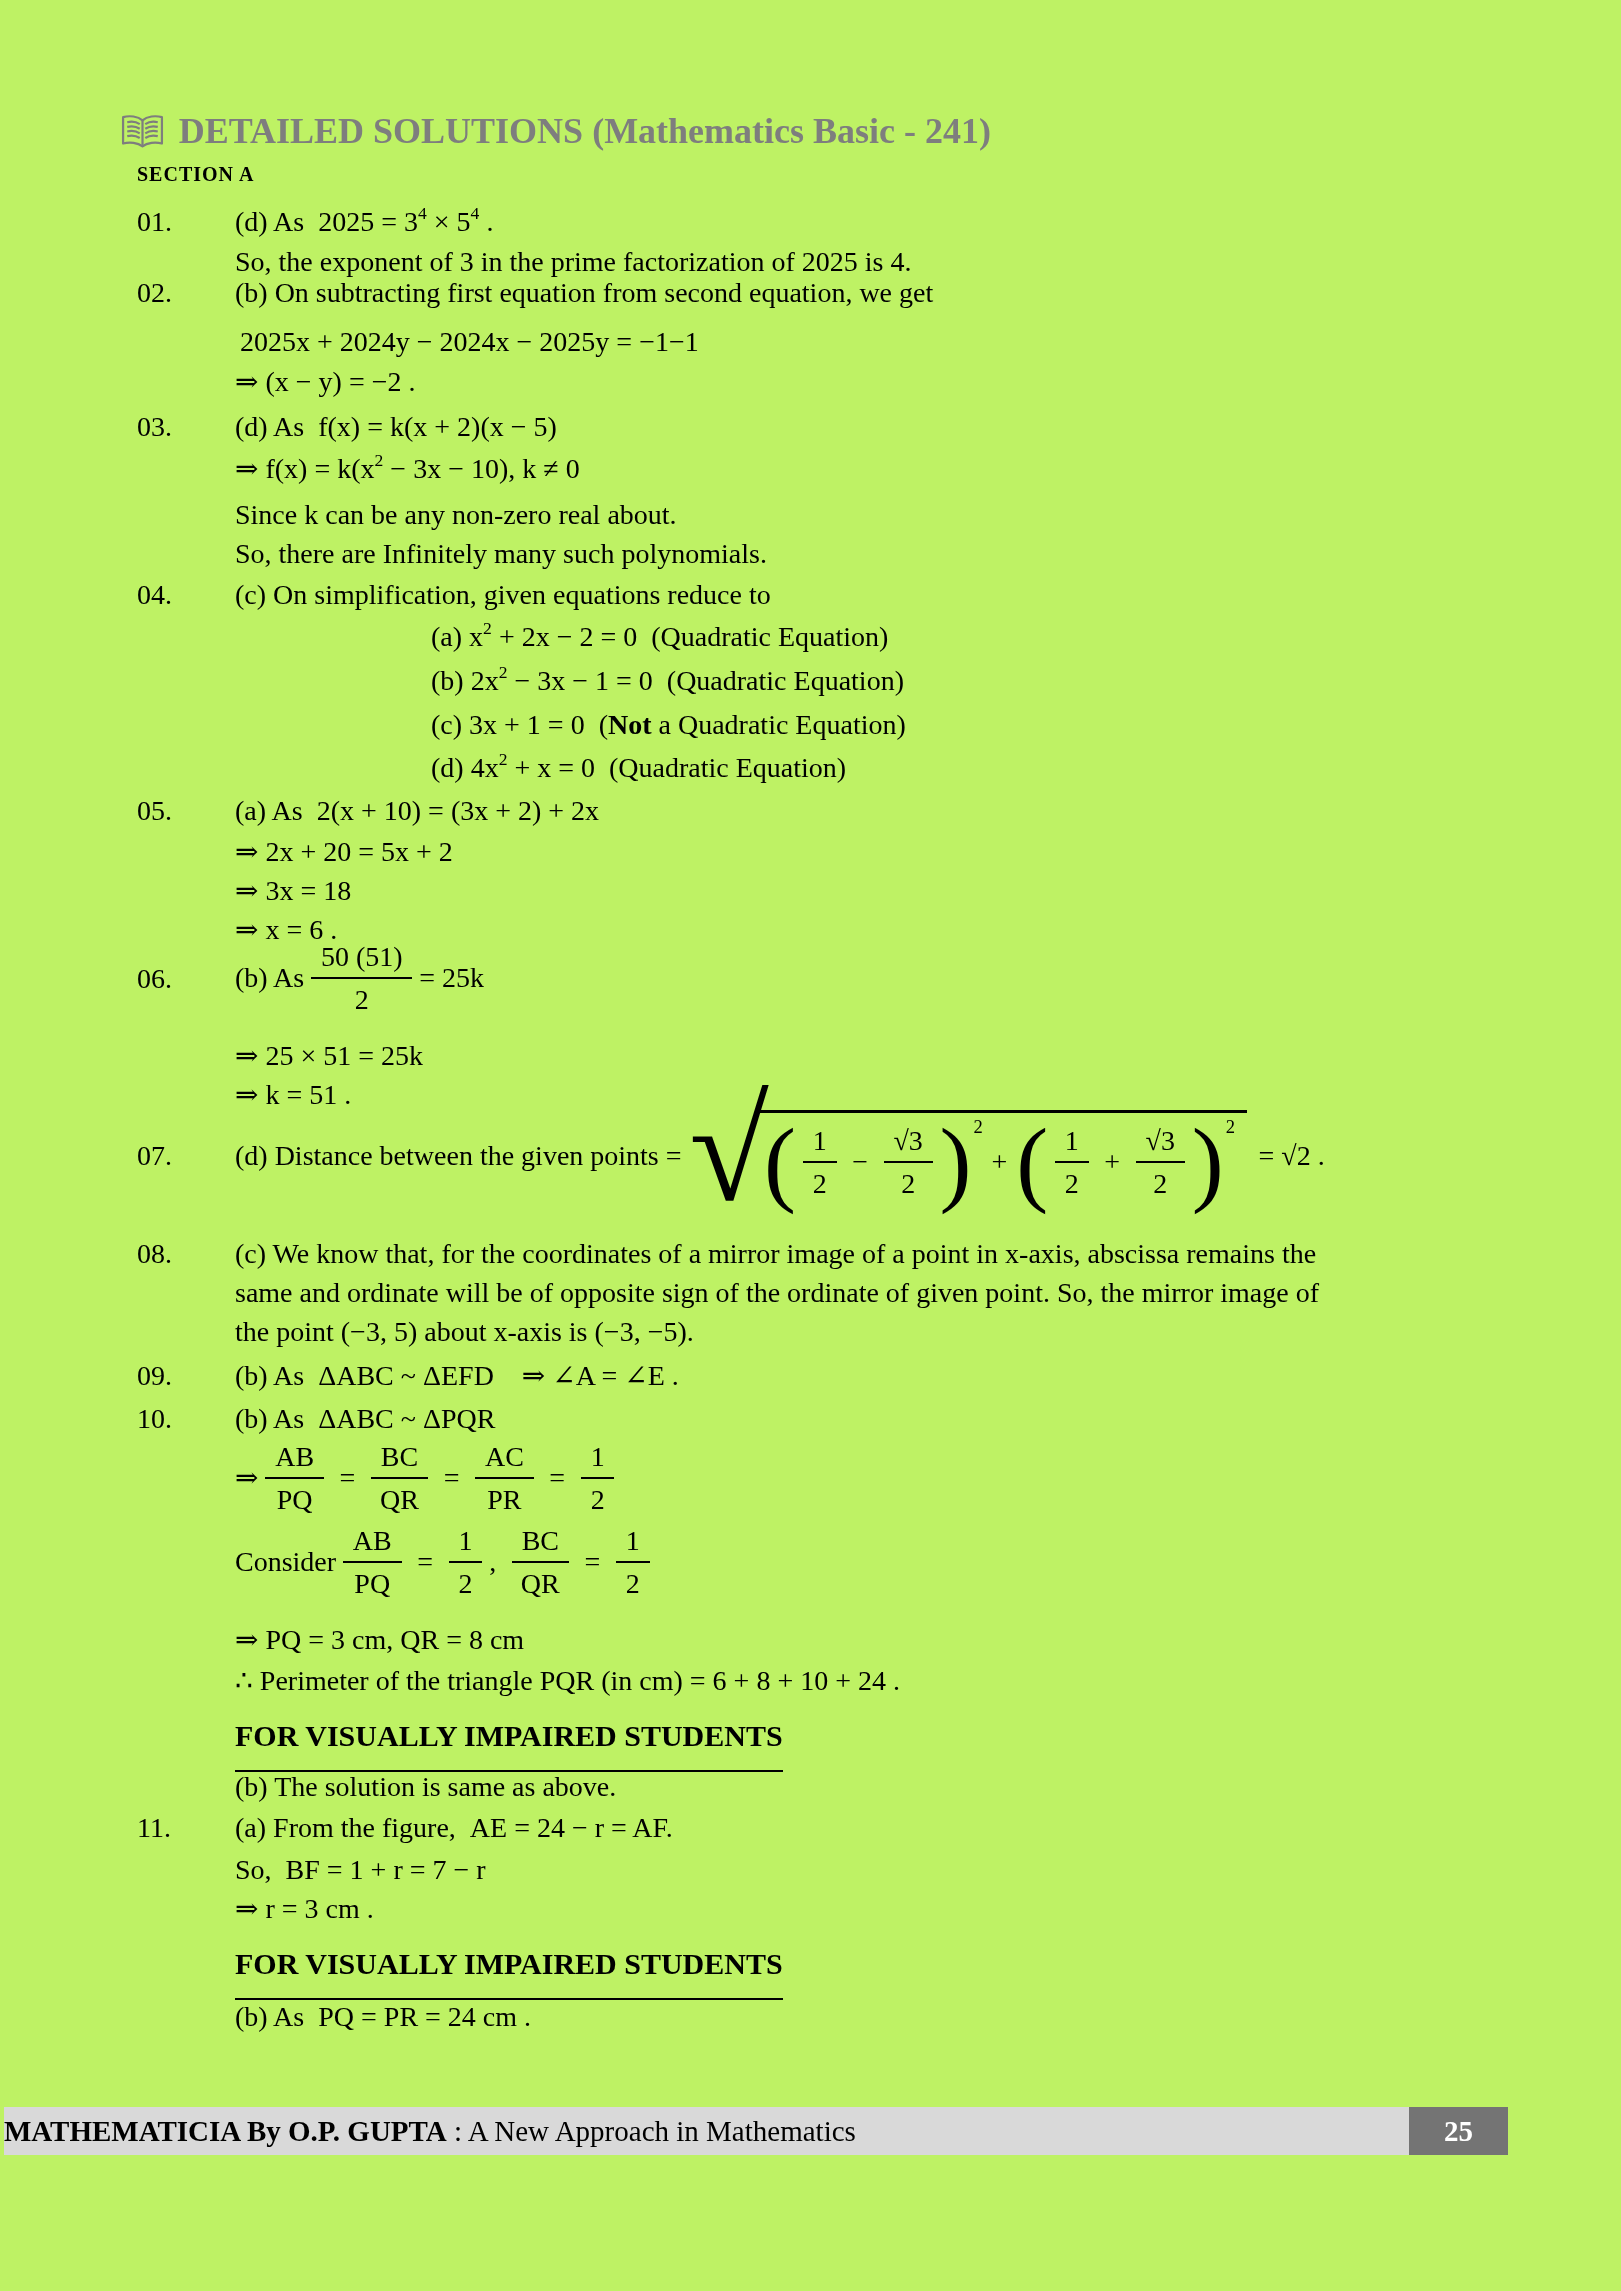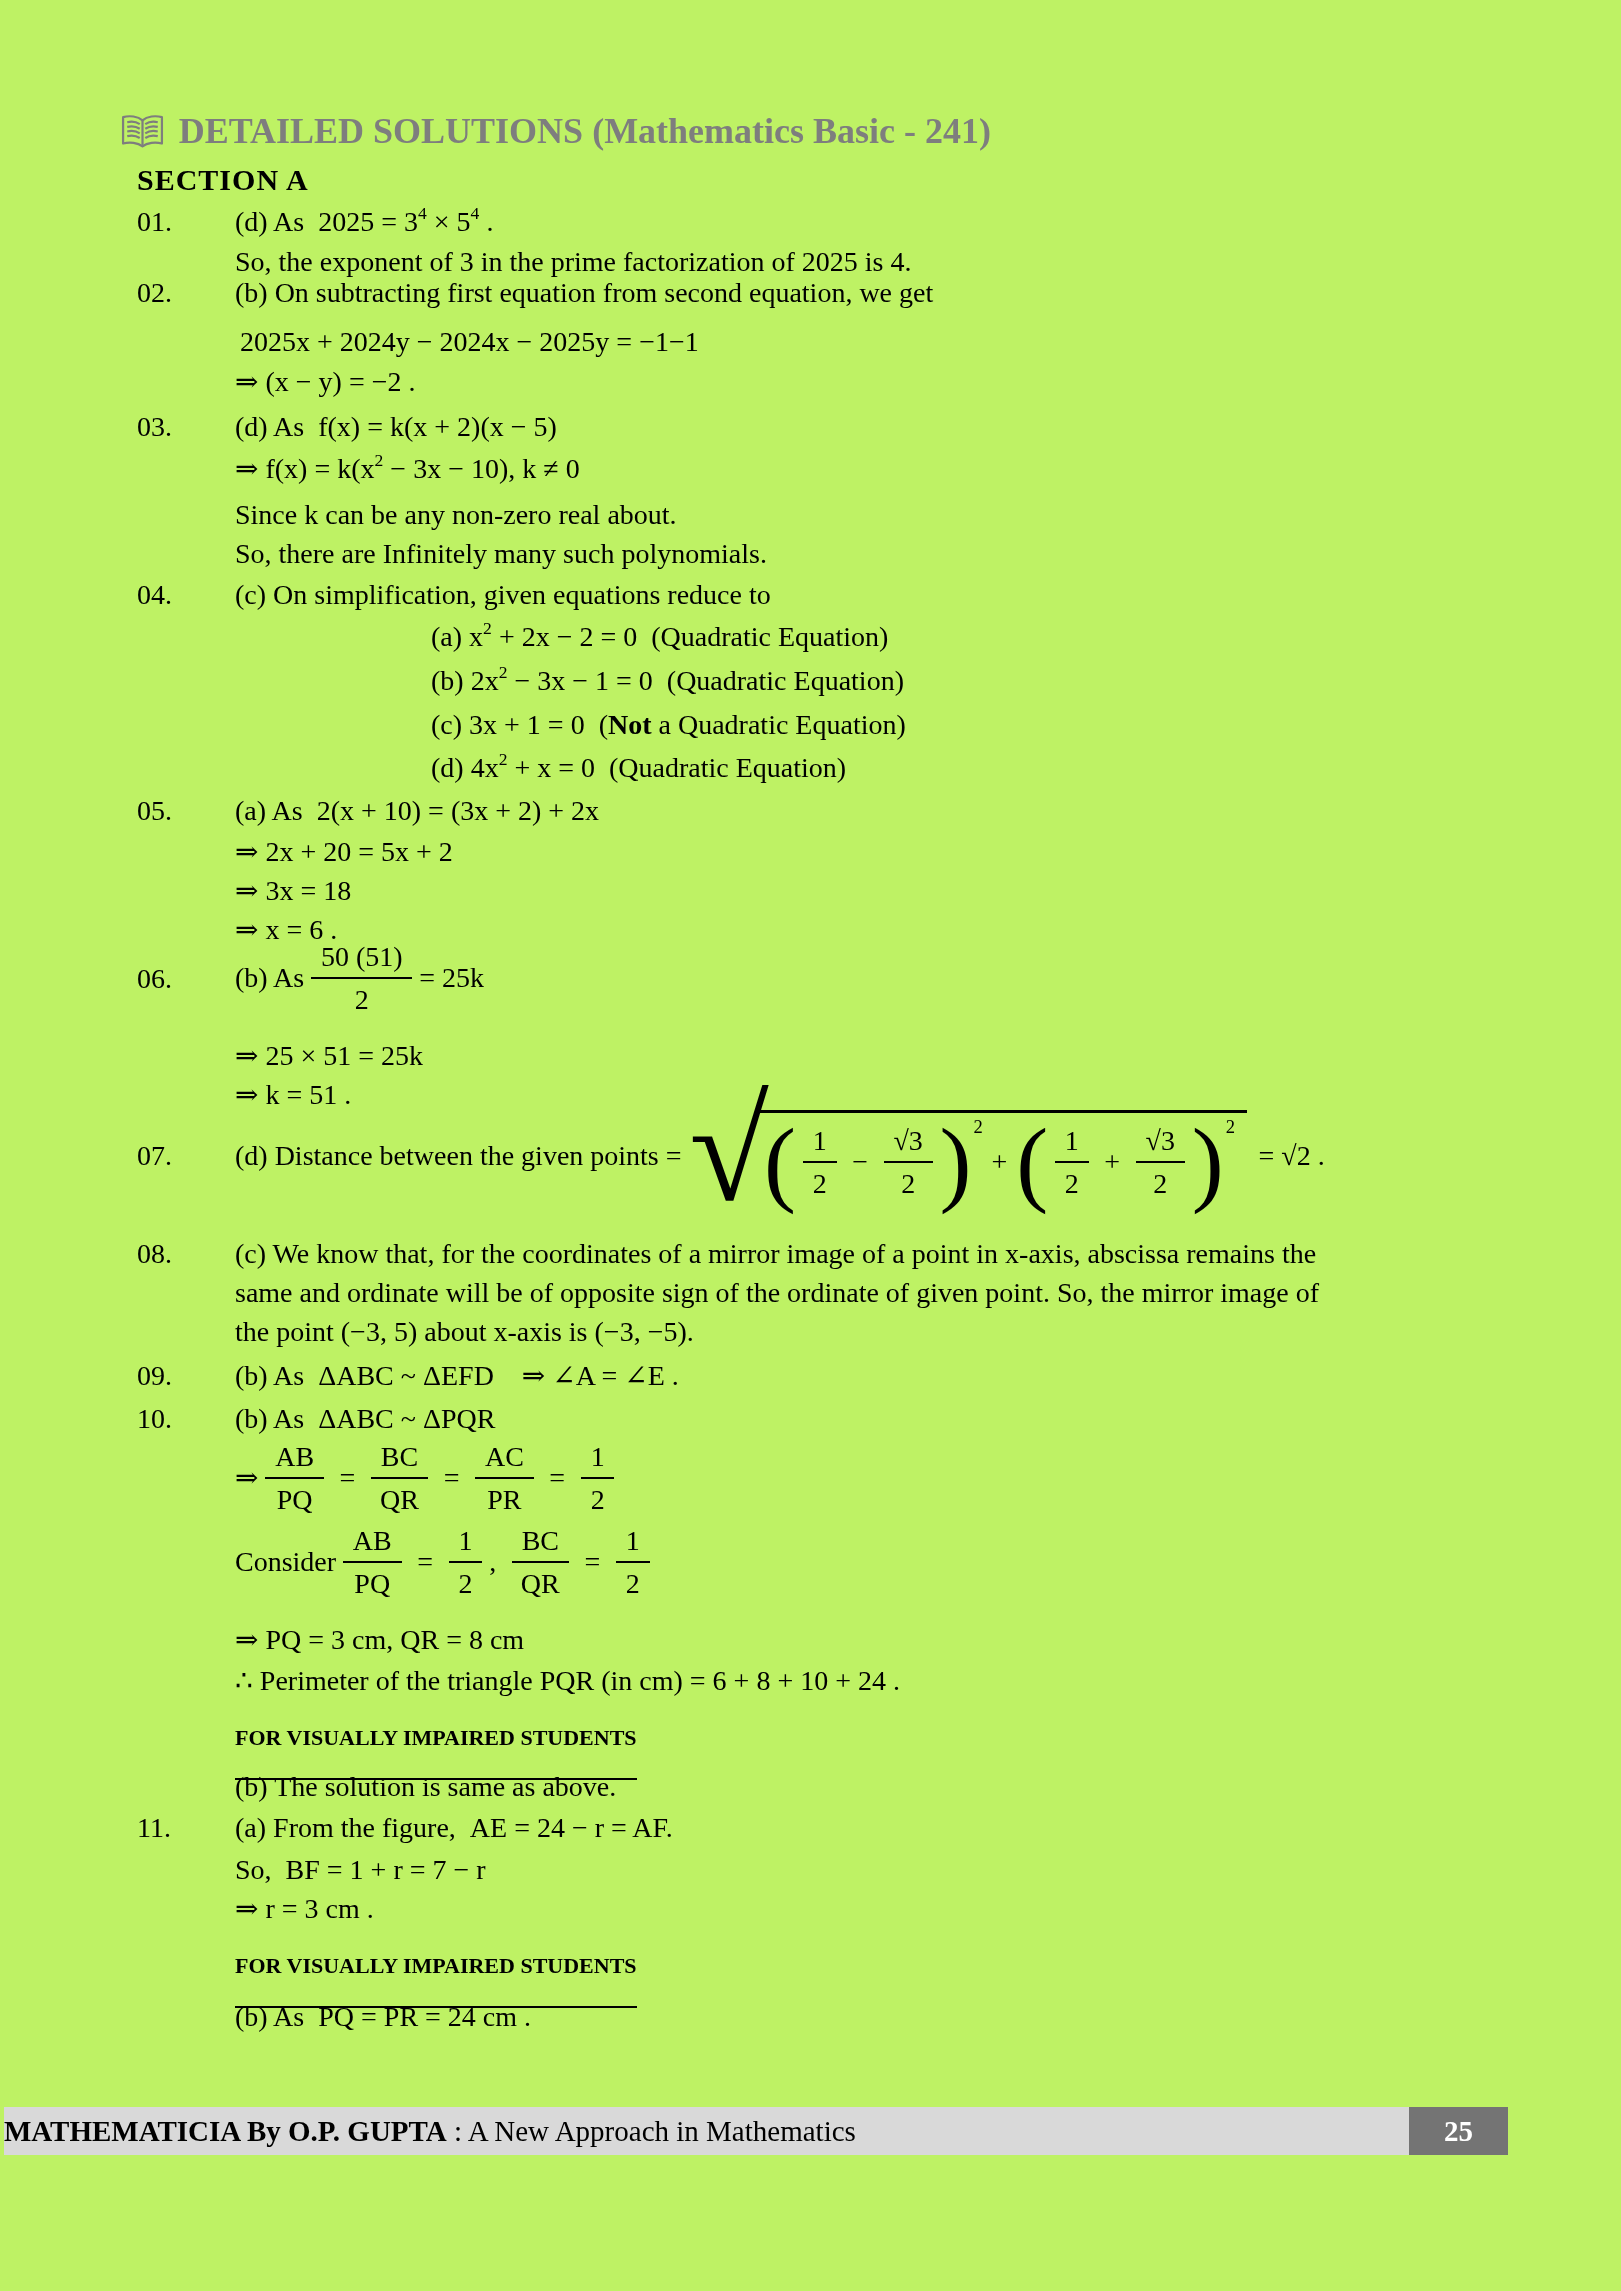--- a/index.html
+++ b/index.html
@@ -4,21 +4,21 @@
 <style>
   html,body{margin:0;padding:0;background:#ffffff;}
   .page{
     position:relative;width:1621px;height:2292px;background:#bef264;overflow:hidden;
     font-family:"Liberation Serif","DejaVu Serif",serif;font-size:28px;color:#000;
   }
   
   .hdr{position:absolute;top:110px;left:120px;display:flex;align-items:center;gap:13.7px;
        color:#7e7e7e;font-weight:bold;font-size:36px;white-space:nowrap;}
   .hdr svg{display:block;}
-  .section-title{position:absolute;top:163px;left:137px;font-weight:bold;font-size:30px;letter-spacing:1px;}
+  .section-title{position:absolute;top:163px;left:137px;font-weight:bold;font-size:20px;letter-spacing:1px;}
   
   .row{position:absolute;left:137px;white-space:nowrap;line-height:41px;}
   .qn{position:absolute;left:0;top:0;}
   .ct{display:inline-block;margin-left:98px;}
   .ind .ct{margin-left:103px;}
   .opt .ct{margin-left:294px;}
   .frow{display:flex;align-items:center;}
   .frow .qn{top:50%;transform:translateY(-50%);}
   .frow .ct{display:inline-flex;align-items:center;}
   sup.sp{font-size:17.6px;line-height:0;vertical-align:11.8px;}
@@ -29,21 +29,21 @@
   .fr .d{padding-top:2.9px;}
   .op{margin:0 8.8px;}
   
   .sqrt{display:inline-flex;align-items:center;margin-left:7.8px;}
   .rs{font-size:145px;line-height:0;margin-right:-8.8px;transform:translateY(-3.9px);font-weight:400;}
   .radbody{border-top:3.4px solid #000;display:inline-flex;align-items:center;padding:9.8px 11.8px 0 3.9px;}
   .bp{font-size:96px;line-height:0;font-weight:400;}
   .sq{font-size:18.6px;position:relative;top:-35px;margin-left:2px;}
   .res{margin-left:11.8px;}
   
-  .fvh .ct{font-weight:bold;font-size:22px;border-bottom:2.9px solid #000;padding-bottom:20px;}
+  .fvh .ct{font-weight:bold;font-size:30px;border-bottom:2.9px solid #000;padding-bottom:14px;}
   
   .footer{position:absolute;top:2107px;left:3.9px;height:48px;display:flex;}
   .fbar{width:1405px;background:#d9d9d9;display:flex;align-items:center;}
   .ftext{font-size:29px;white-space:nowrap;}
   .fpage{width:99px;background:#747474;color:#fff;display:flex;align-items:center;justify-content:center;
          font-weight:bold;font-size:29px;}
 </style>
 </head>
 <body>
 

